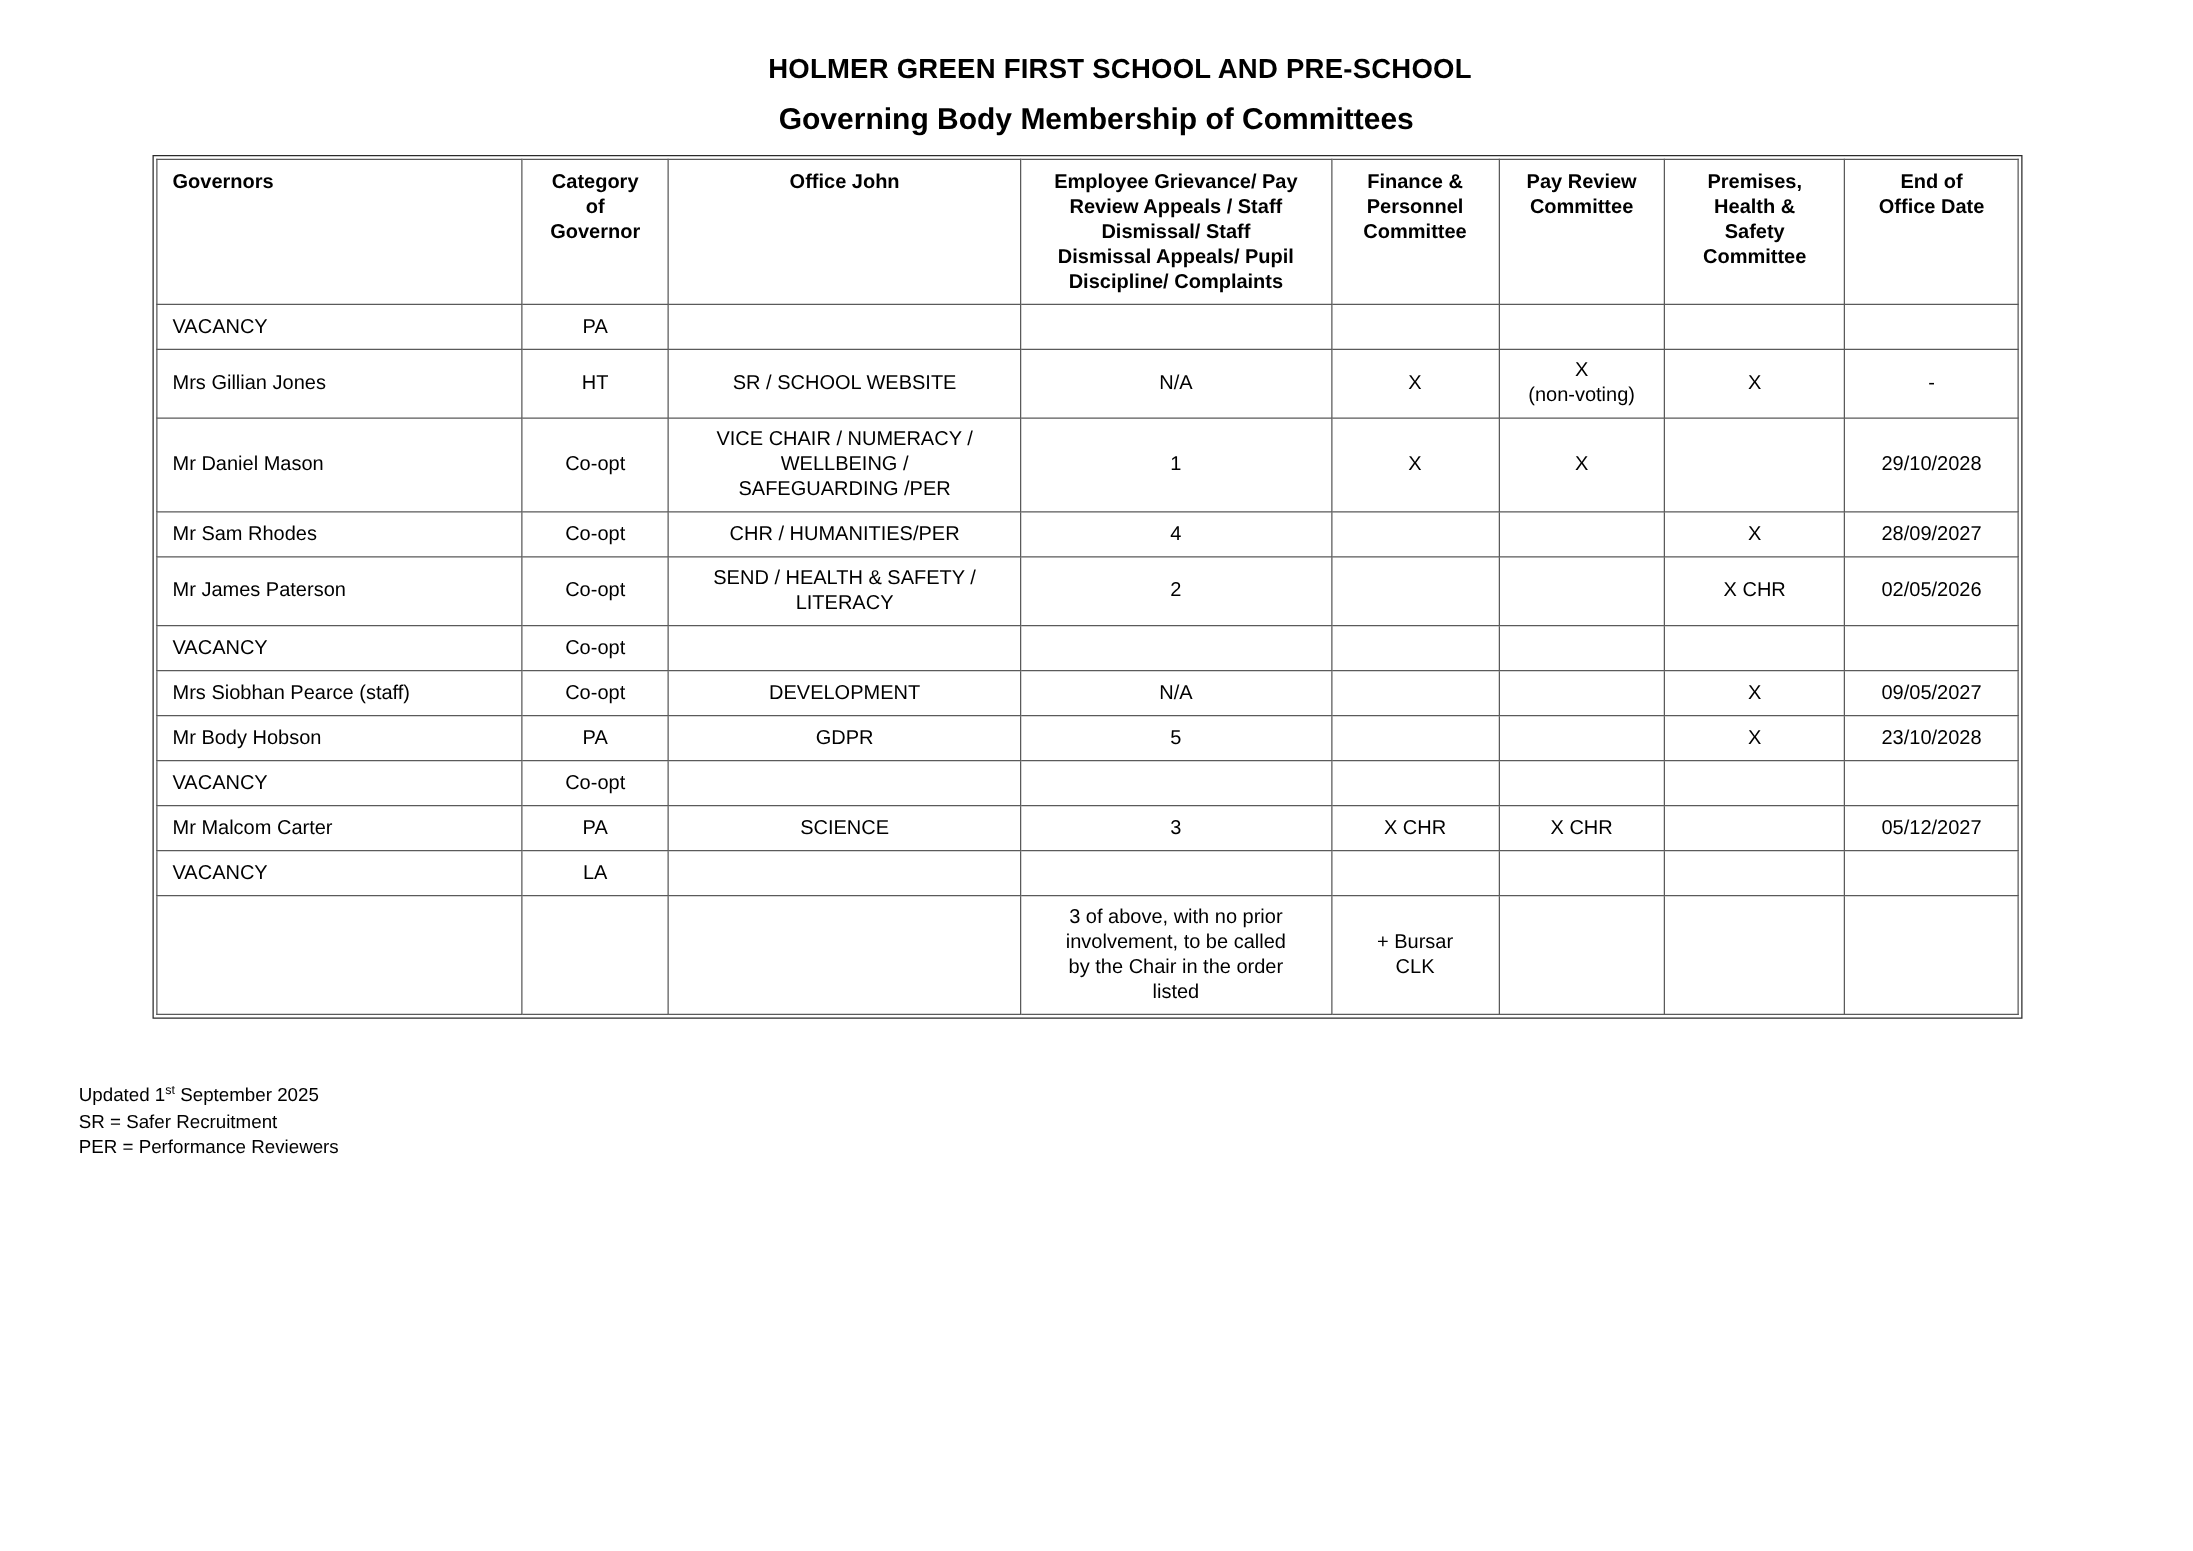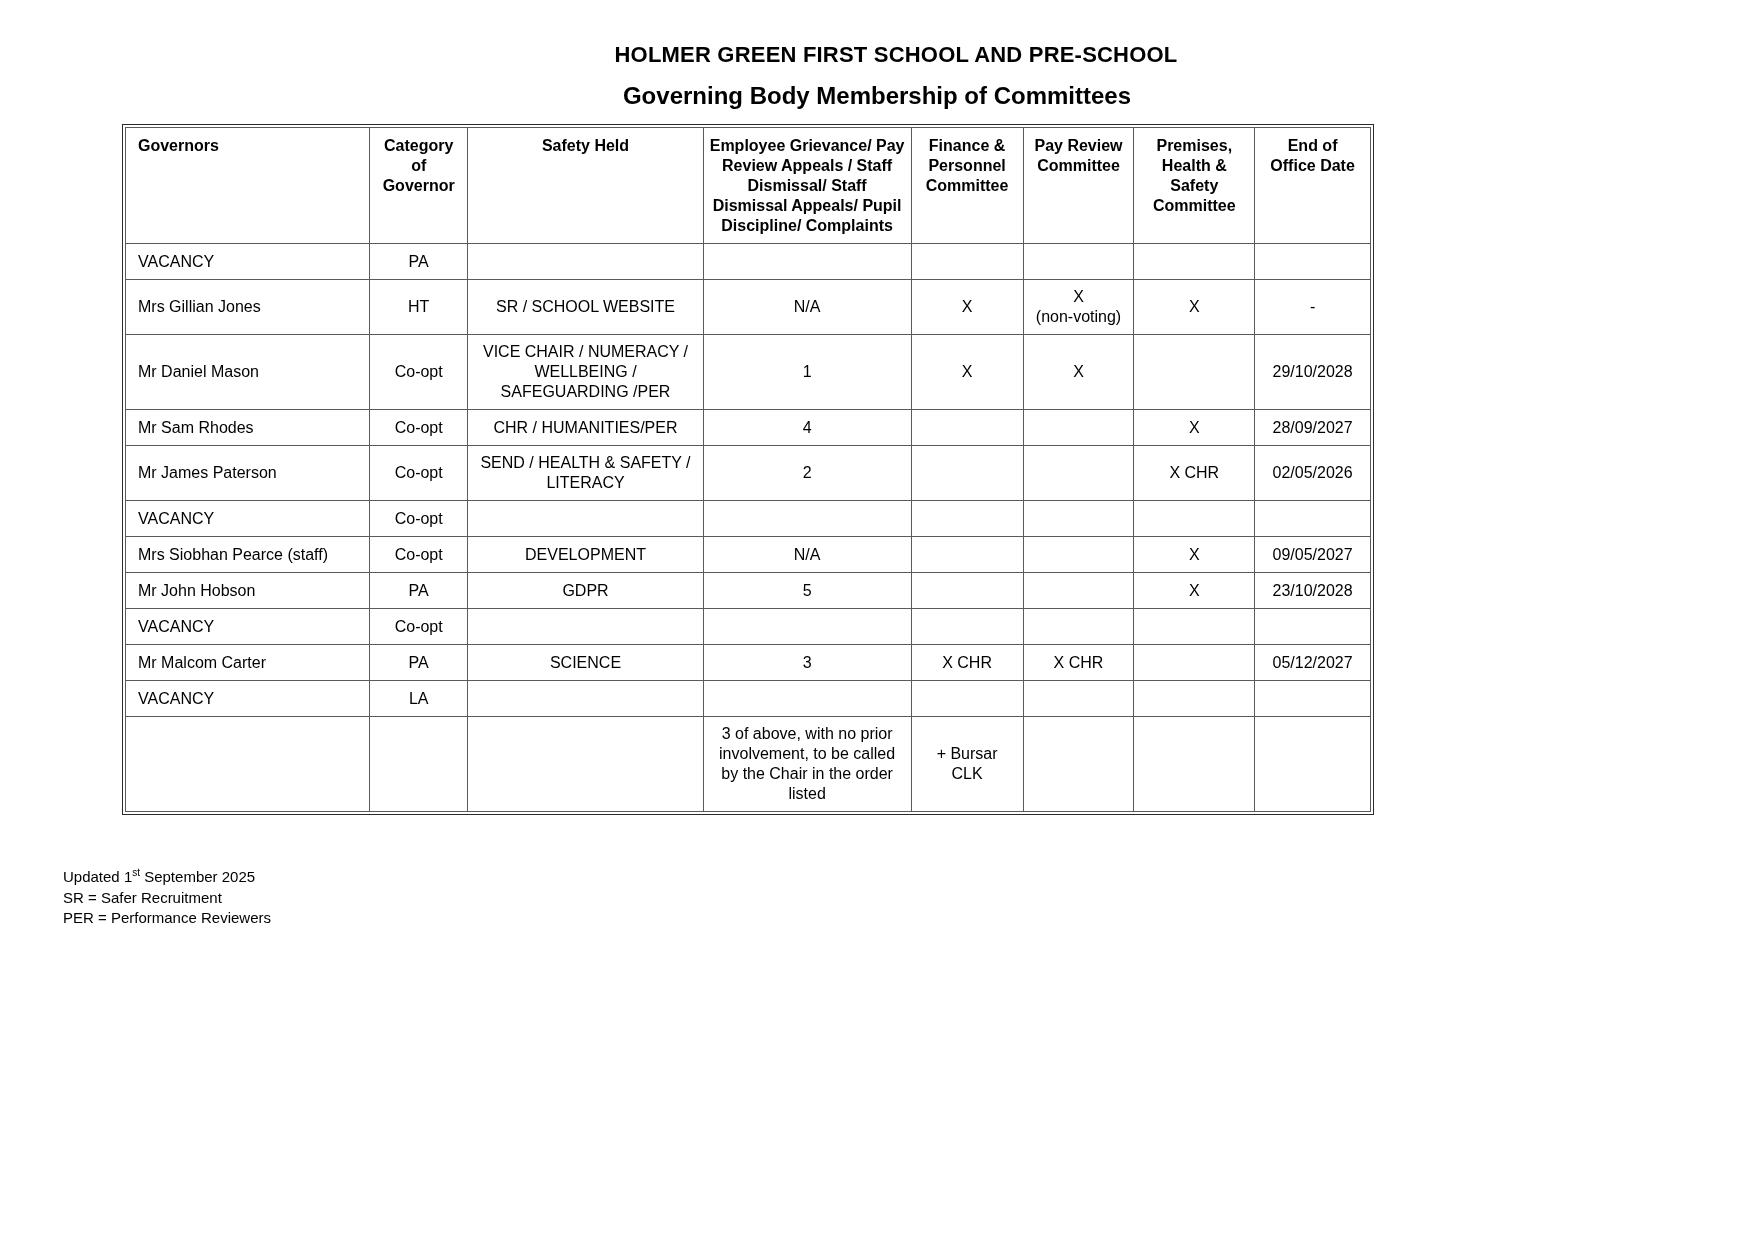--- a/index.html
+++ b/index.html
@@ -18,21 +18,21 @@
     letter-spacing: 0.2px;
     padding-left: 38px;
   }
   .doc-subtitle {
     font-size: 24px;
     font-weight: bold;
     margin-top: 14px;
   }
   .table-frame {
     margin: 14px 0 0 122px;
-    width: 1252px;
+    width: 1496px;
     border: 1px solid #2b2b2b;
     padding: 2px;
     background: #ffffff;
   }
   table.committee-table {
     width: 100%;
     border-collapse: collapse;
     table-layout: fixed;
     border: 1px solid #2b2b2b;
   }
@@ -99,21 +99,21 @@
       <col class="c-payreview">
       <col class="c-premises">
       <col class="c-enddate">
     </colgroup>
     <thead>
       <tr>
         <th class="col-governor">Governors</th>
         <th>Category
 of
 Governor</th>
-        <th>Safety Held</th>
+        <th>Office John</th>
         <th>Employee Grievance/ Pay
 Review Appeals / Staff
 Dismissal/ Staff
 Dismissal Appeals/ Pupil
 Discipline/ Complaints</th>
         <th>Finance &amp;
 Personnel
 Committee</th>
         <th>Pay Review
 Committee</th>
@@ -194,21 +194,21 @@
           <td class="col-governor">Mrs Siobhan Pearce (staff)</td>
           <td>Co-opt</td>
           <td>DEVELOPMENT</td>
           <td>N/A</td>
           <td></td>
           <td></td>
           <td>X</td>
           <td>09/05/2027</td>
         </tr>
         <tr>
-          <td class="col-governor">Mr John Hobson</td>
+          <td class="col-governor">Mr Body Hobson</td>
           <td>PA</td>
           <td>GDPR</td>
           <td>5</td>
           <td></td>
           <td></td>
           <td>X</td>
           <td>23/10/2028</td>
         </tr>
         <tr>
           <td class="col-governor">VACANCY</td>

